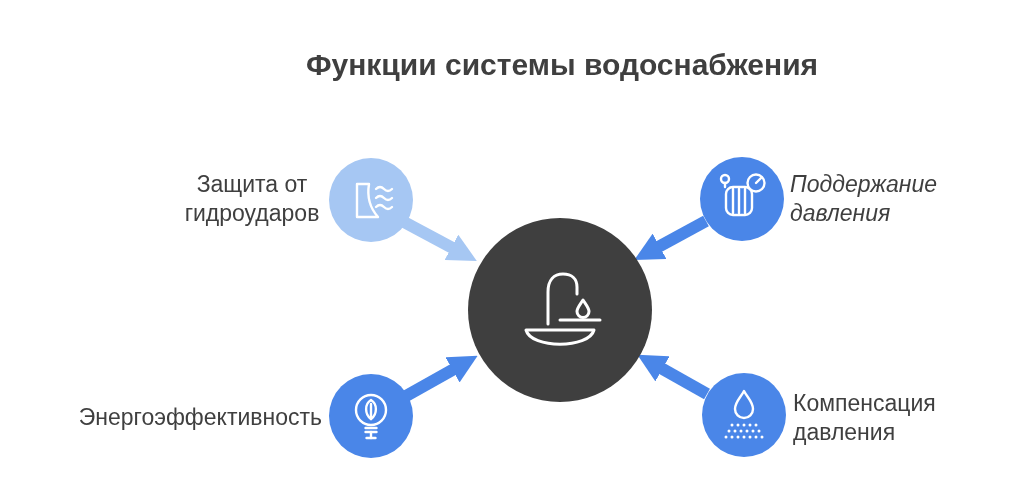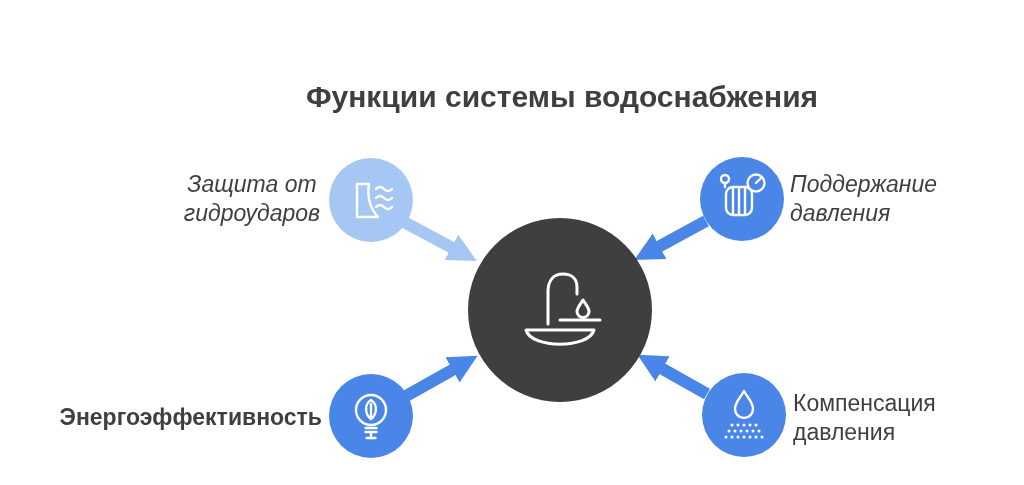--- a/index.html
+++ b/index.html
@@ -8,44 +8,44 @@
   .canvas {
     position: relative;
     width: 1024px;
     height: 485px;
     background: #ffffff;
     overflow: hidden;
   }
   .title {
     position: absolute;
     left: 562px;
-    top: 80px;
+    top: 48px;
     transform: translateX(-50%);
     font-size: 30px;
     font-weight: 700;
     color: #3f3f3f;
     white-space: nowrap;
   }
   .arrows { position: absolute; left: 0; top: 0; }
   .node { position: absolute; }
   .n-center { left: 468px; top: 218px; }
   .n-tl { left: 329px; top: 158px; }
   .n-tr { left: 700px; top: 157px; }
   .n-bl { left: 329px; top: 374px; }
   .n-br { left: 702px; top: 373px; }
   .label {
     position: absolute;
     font-size: 23px;
     line-height: 1.26;
     color: #3f3f3f;
     white-space: pre-line;
   }
-  .lbl-tl { left: 122px; top: 170px; width: 260px; text-align: center; font-style: italic; }
+  .lbl-tl { left: 122px; top: 170px; width: 260px; text-align: center; }
   .lbl-tr { left: 790px; top: 170px; text-align: left; font-style: italic; }
-  .lbl-bl { right: 702px; top: 403px; white-space: nowrap; text-align: right; font-weight: bold; }
+  .lbl-bl { right: 702px; top: 403px; white-space: nowrap; text-align: right; }
   .lbl-br { left: 793px; top: 389px; text-align: left; }
 </style>
 </head>
 <body>
 
 <div class="canvas">
 
   <h1 class="title">Функции системы водоснабжения</h1>
 
   <svg class="arrows" width="1024" height="485" viewBox="0 0 1024 485">

